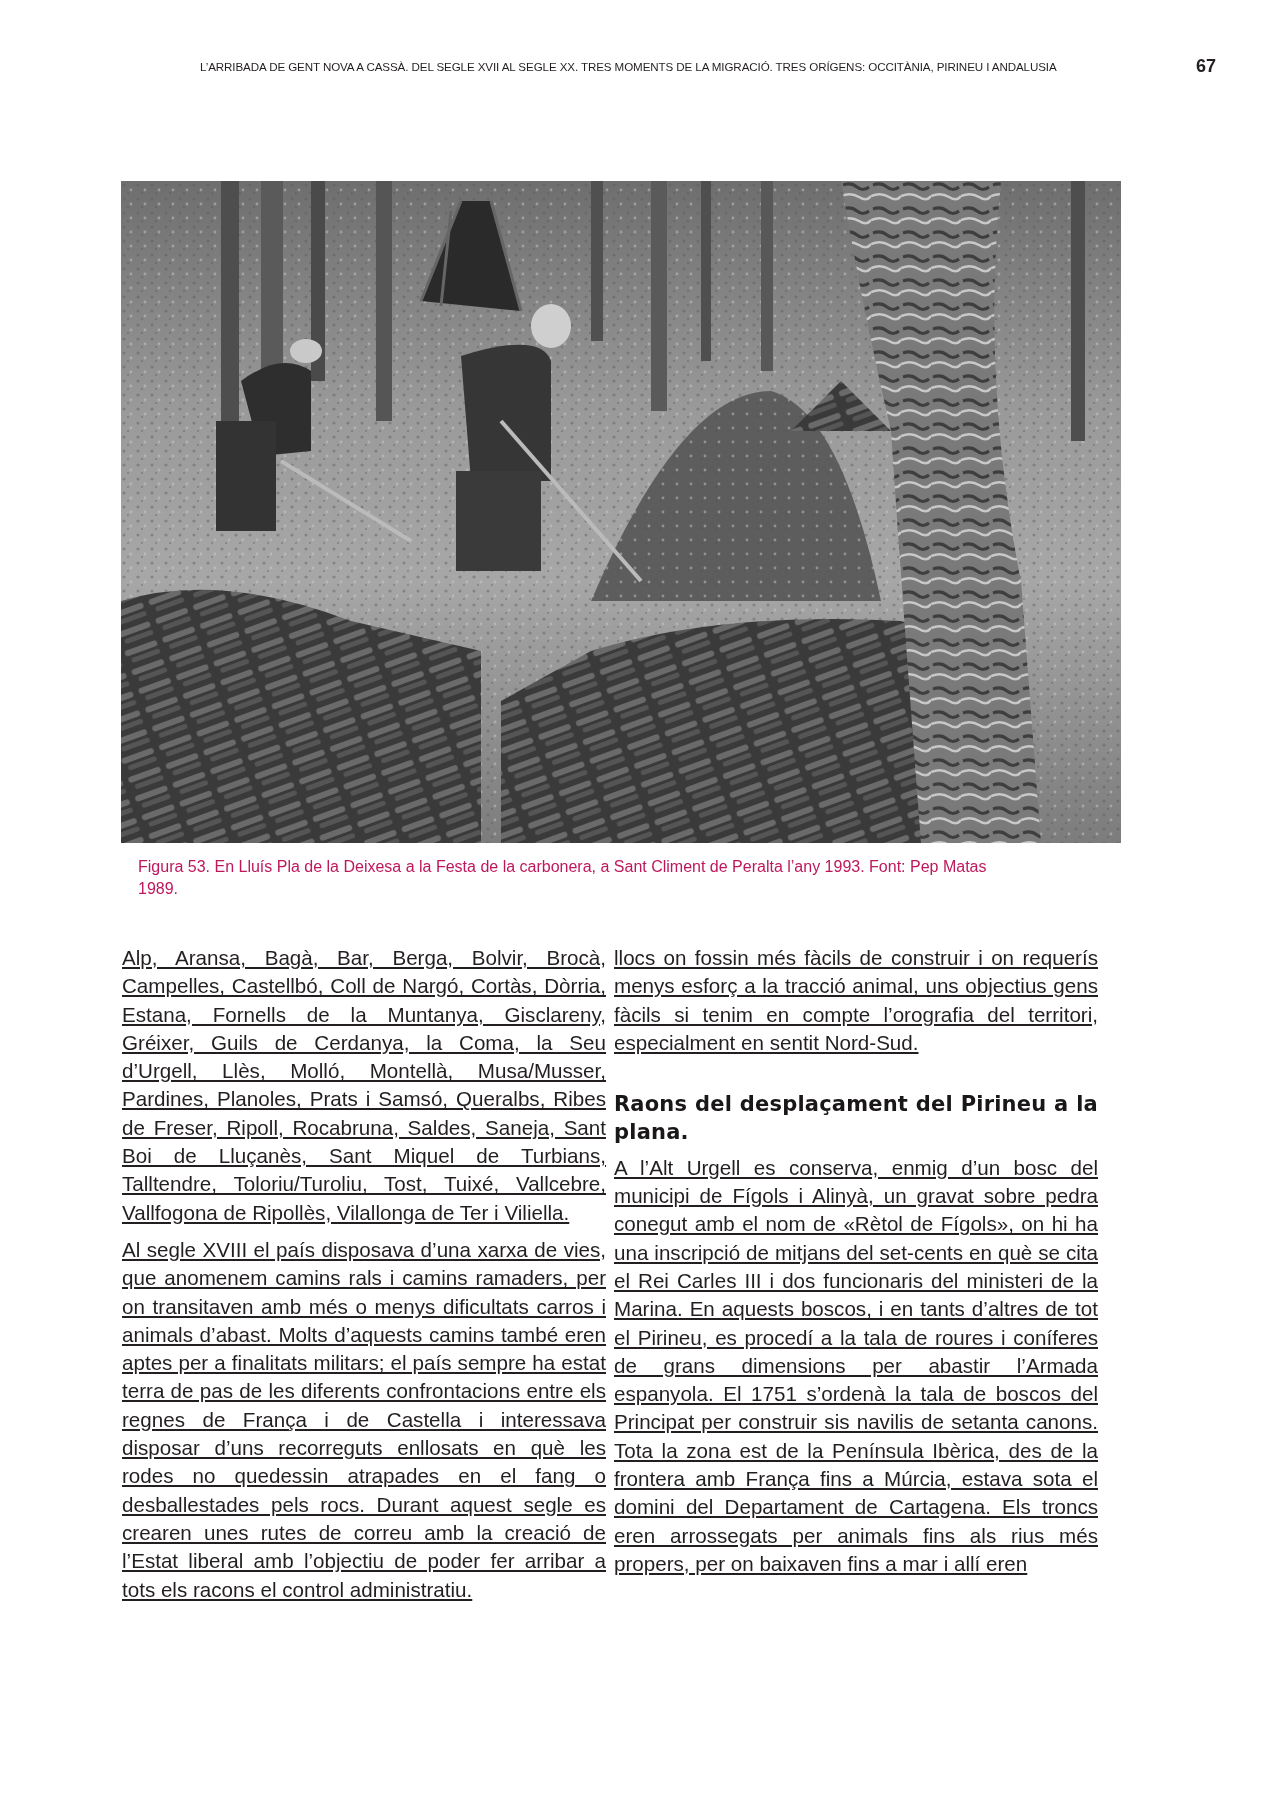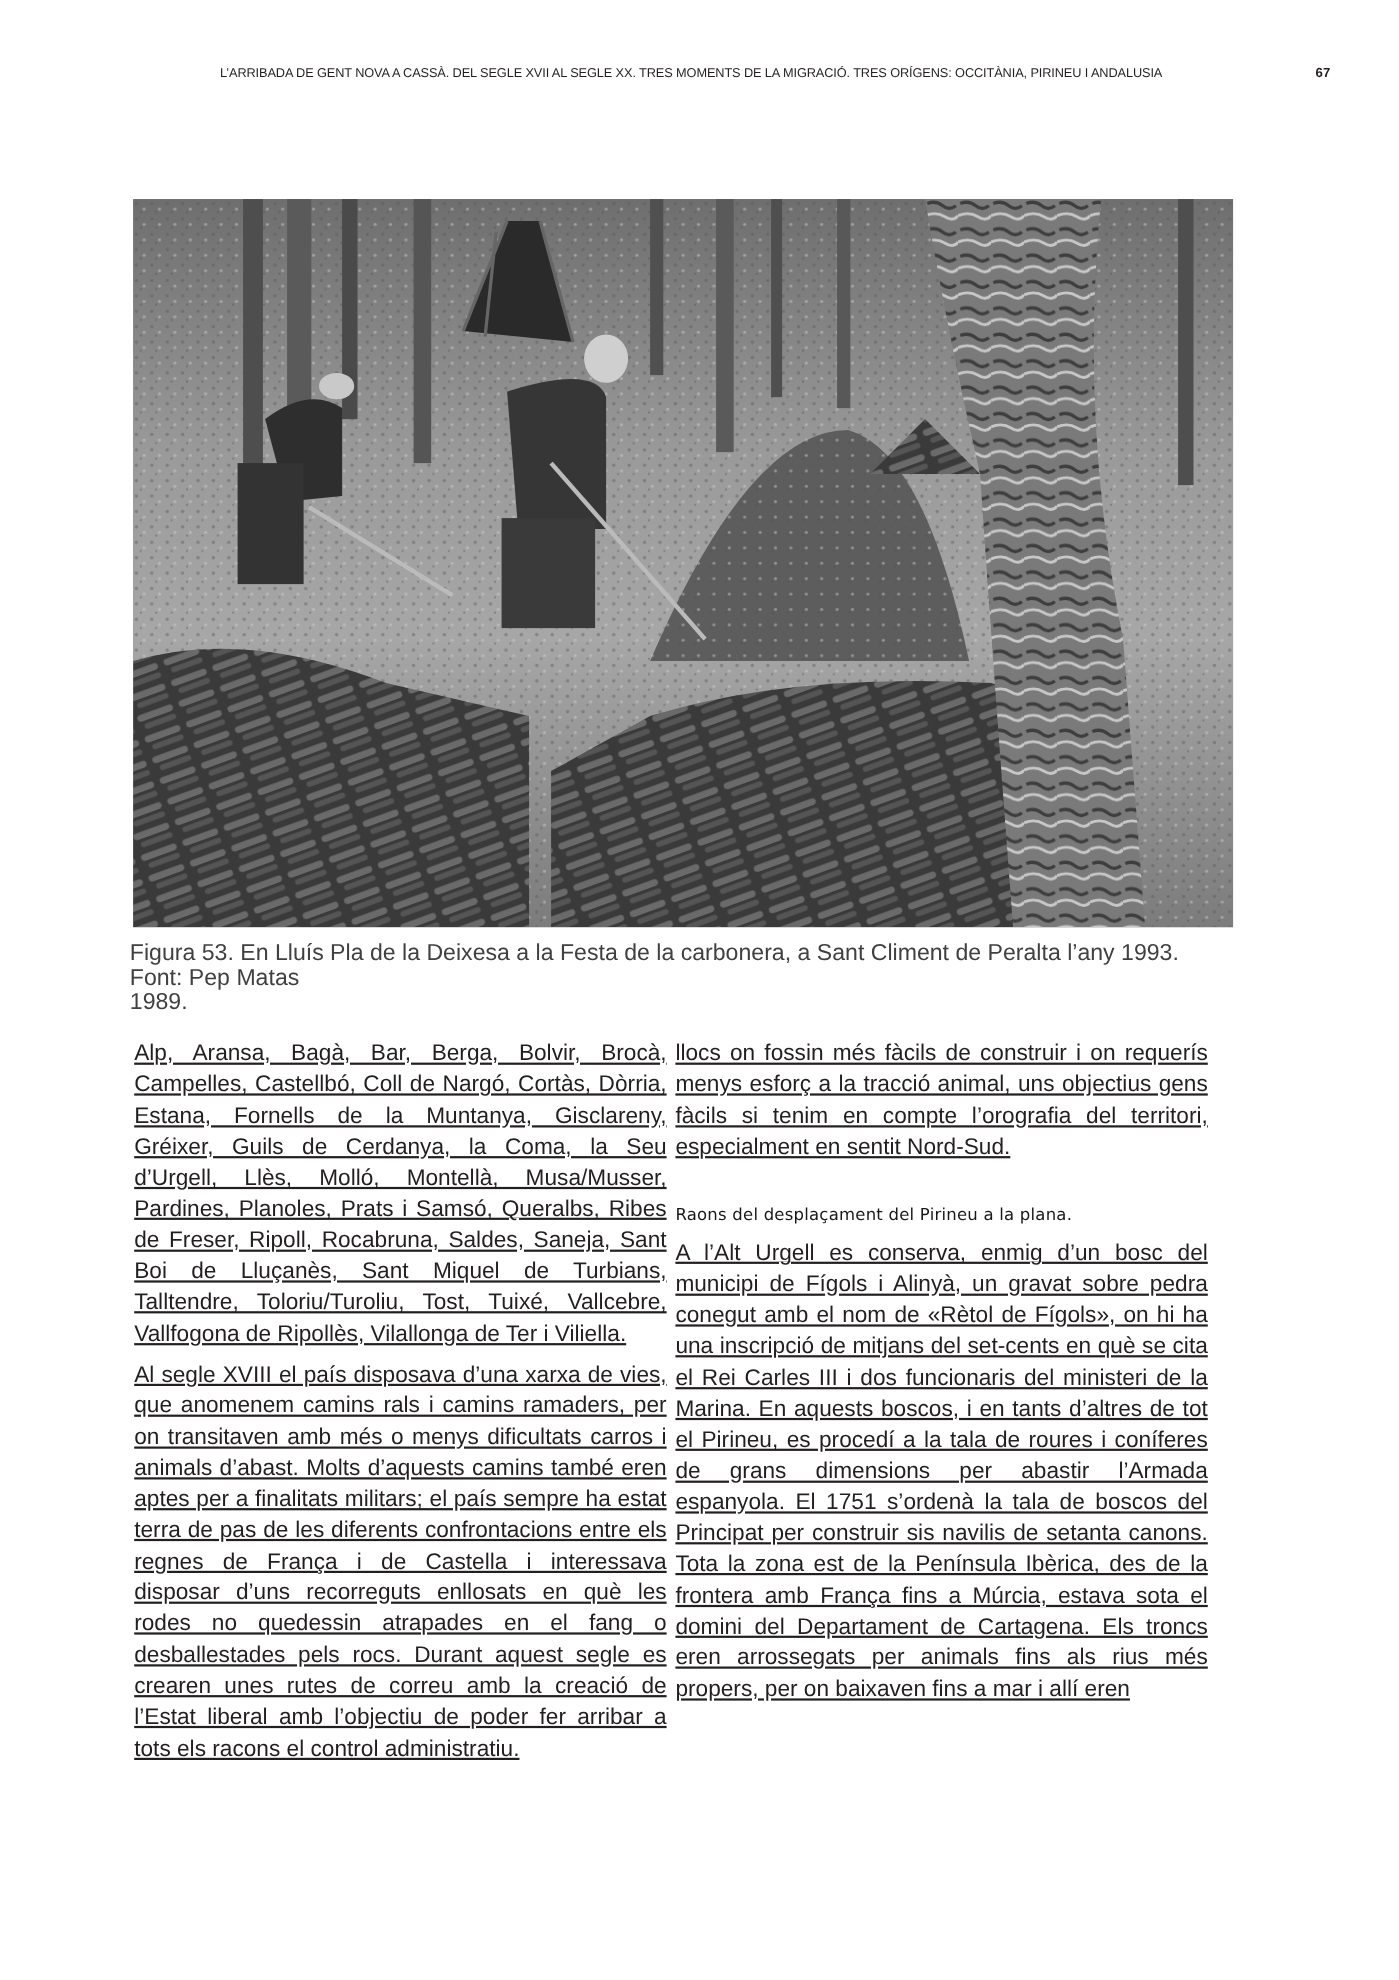--- a/index.html
+++ b/index.html
@@ -8,42 +8,42 @@
       font-family: "Liberation Sans", "DejaVu Sans", sans-serif;
       color: #231f20;
     }
     .running-head {
       position: absolute; top: 60px; left: 200px; width: 973px;
       font-size: 11.6px; letter-spacing: -0.1px; 
       color: #231f20; white-space: nowrap; line-height: 14px;
     }
     .page-number {
       position: absolute; top: 57px; left: 1196px; width: 40px;
-      font-size: 12px; font-weight: bold; line-height: 18px; color: #231f20;
+      font-size: 18px; font-weight: bold; line-height: 18px; color: #231f20;
     }
     .figure {
       position: absolute; top: 181px; left: 121px; width: 1000px; height: 662px;
       background: #8a8a8a; overflow: hidden;
     }
     .figure svg { display: block; width: 1000px; height: 662px; }
     .caption {
-      position: absolute; top: 856px; left: 118px; width: 1000px;
-      font-size: 21px; line-height: 22px; color: #404040;
+      position: absolute; top: 856px; left: 138px; width: 1000px;
+      font-size: 16px; line-height: 22px; color: #be185d;
     }
     .column {
       position: absolute; top: 944px; width: 484px;
       font-size: 20.6px; line-height: 28.3px; text-align: justify;
       color: #231f20;
     }
     .col-left { left: 122px; }
     .col-right { left: 614px; }
     .column p { margin: 0 0 9px 0; text-decoration: underline; }
     .column h2 {
-      margin: 33px 0 7px 0; font-size: 15px; line-height: 28.3px;
-      font-weight: normal; font-family: "DejaVu Sans", sans-serif;
+      margin: 33px 0 7px 0; font-size: 21px; line-height: 28.3px;
+      font-weight: bold; font-family: "DejaVu Sans", sans-serif;
       letter-spacing: 0.2px; text-align: justify; color: #1a1718;
     }
     sup { font-size: 12px; vertical-align: 7px; line-height: 0; }
   </style>
 </head>
 <body>
 
 <div class="running-head">L’ARRIBADA DE GENT NOVA A CASSÀ. DEL SEGLE XVII AL SEGLE XX. TRES MOMENTS DE LA MIGRACIÓ. TRES ORÍGENS: OCCITÀNIA, PIRINEU I ANDALUSIA</div>
 <div class="page-number">67</div>
 

